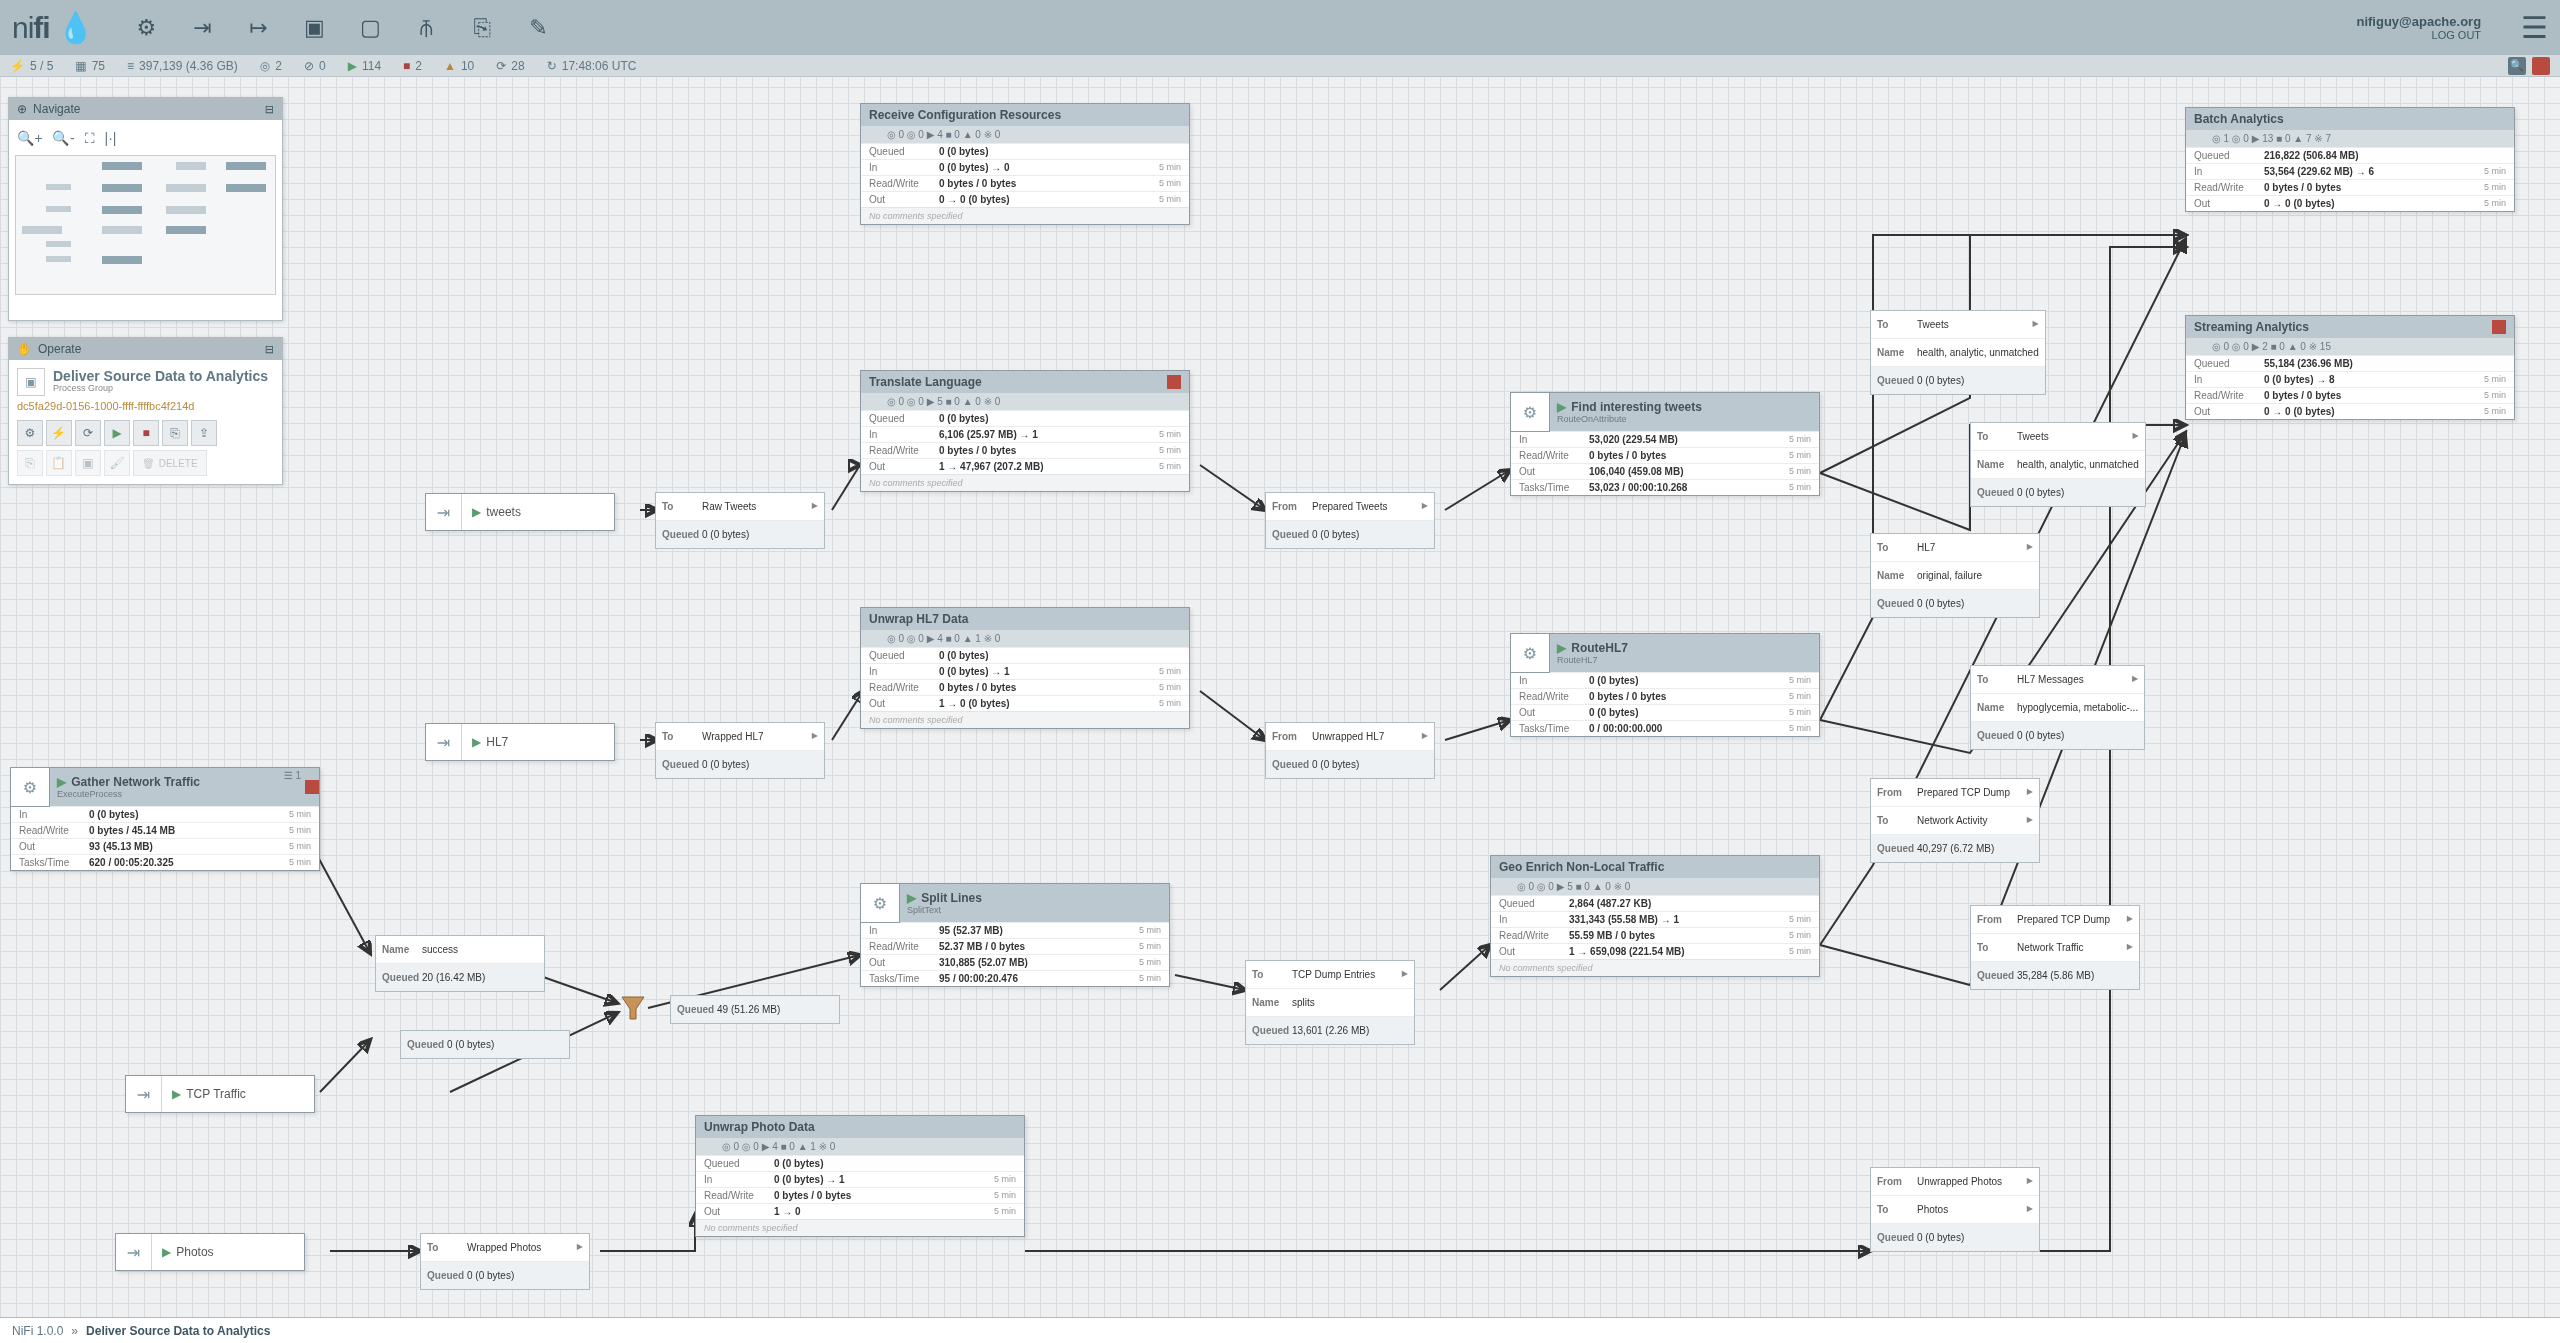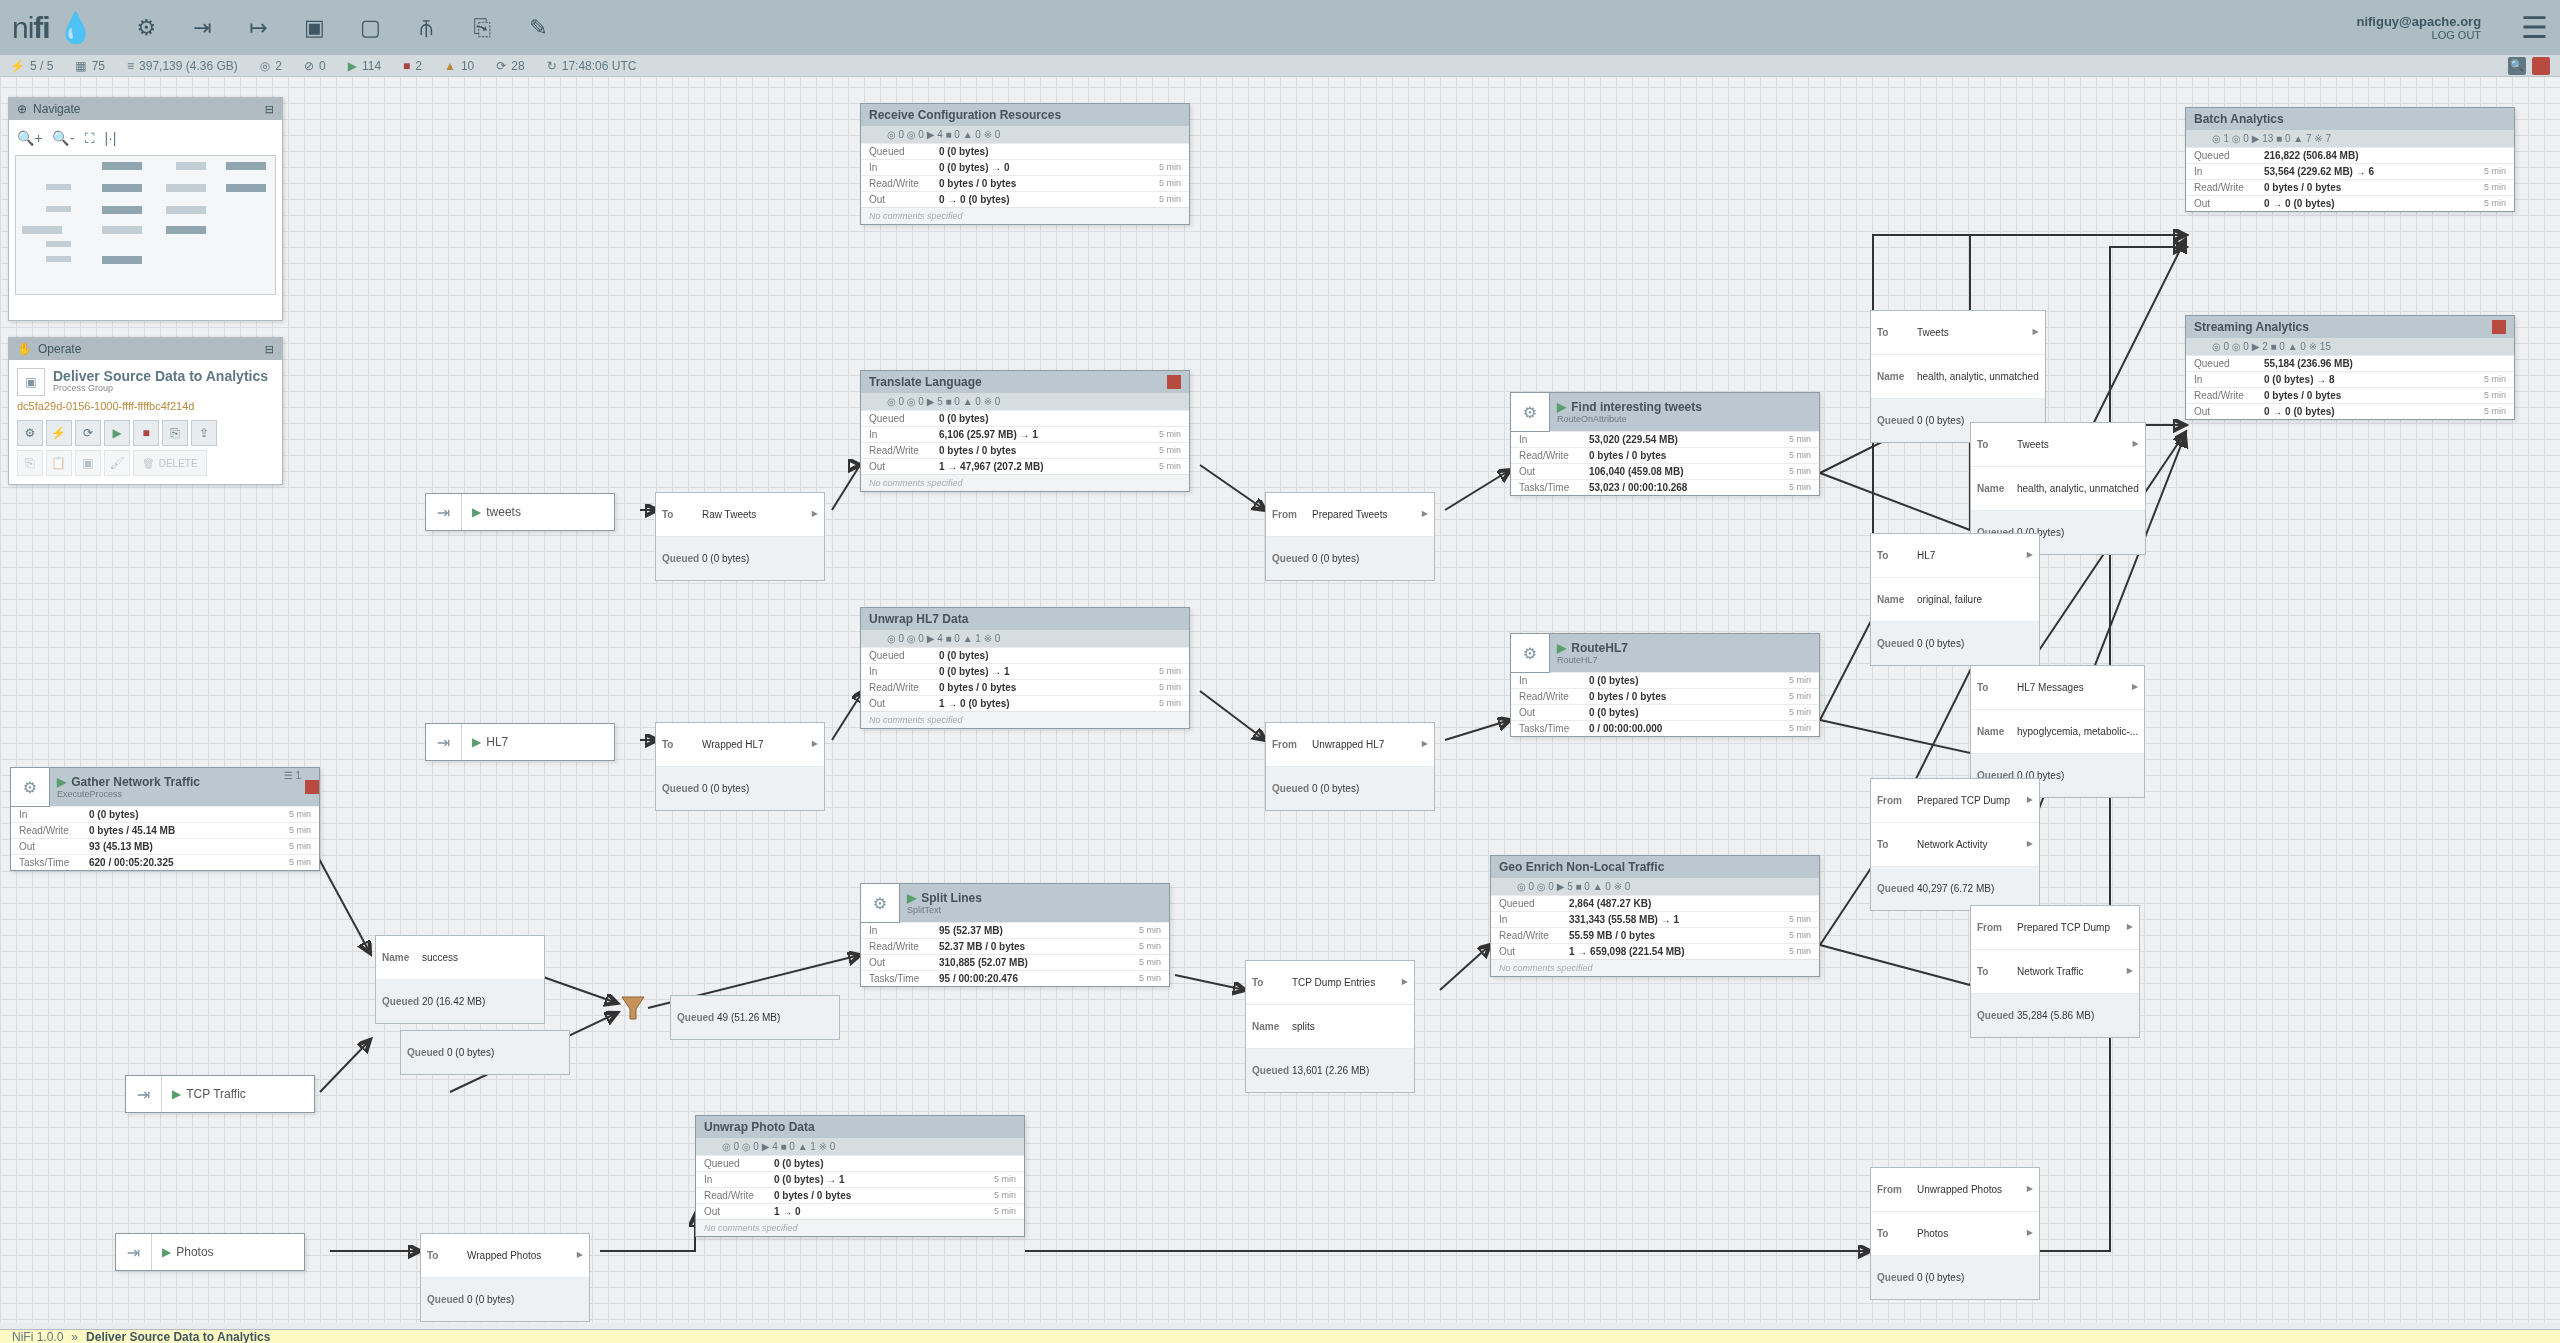--- a/index.html
+++ b/index.html
@@ -53,30 +53,30 @@
 .pg-row .t{color:#999;font-size:9px}
 .pg-footer{background:#f1f3f5;padding:3px 8px;font-size:9px;color:#aaa;font-style:italic;border-top:1px solid #e0e4e7}
 .processor{width:310px}
 .proc-hdr{display:flex;align-items:center;background:#bcc8cf;padding:0}
 .proc-ic{width:40px;height:40px;border:1px solid #8e9ba3;background:#fff;margin:-1px;display:flex;align-items:center;justify-content:center;color:#8097a3;font-size:16px}
 .proc-title{padding:4px 8px;flex:1}
 .proc-title .name{font-size:12px;font-weight:bold;color:#46525a;display:flex;align-items:center;gap:5px}
 .proc-title .type{font-size:9px;color:#6b7a84}
 .proc-corner{font-size:10px;color:#6b7a84;padding:0 4px;align-self:flex-start;margin-top:2px}
 .conn-label{position:absolute;background:#fff;border:1px solid #b0bbc2;font-size:10px;padding:0;z-index:4;min-width:170px}
-.conn-label .cr{display:flex;padding:16px 6px;border-bottom:1px solid #e8ecef}
+.conn-label .cr{display:flex;padding:8px 6px;border-bottom:1px solid #e8ecef}
 .conn-label .cr:last-child{border-bottom:none;background:#eef1f3}
 .conn-label .ck{width:40px;color:#777;font-weight:bold}
 .conn-label .cv{flex:1;color:#333}
 .conn-label .arrow{color:#888;font-size:8px}
 .funnel{position:absolute;width:30px;height:30px;z-index:5}
 .funnel svg{width:30px;height:30px}
 svg.wires{position:absolute;top:0;left:0;width:100%;height:100%;z-index:2;pointer-events:none}
 svg.wires path{stroke:#333;stroke-width:2;fill:none}
-.breadcrumb{position:absolute;bottom:0;left:0;right:0;height:14px;background:#fef9c3;border-top:1px solid #b0bbc2;display:flex;padding:0 12px;font-size:12px;color:#5f7884;gap:8px;z-index:20}
+.breadcrumb{position:absolute;bottom:0;left:0;right:0;height:26px;background:#ffffff;border-top:1px solid #b0bbc2;display:flex;align-items:center;padding:0 12px;font-size:12px;color:#5f7884;gap:8px;z-index:20}
 .breadcrumb b{font-weight:bold;color:#3e5762}
 .play-ic{color:#5a9e6f}
 .stop-ic{color:#a94442}
 </style>
 </head>
 <body>
 
 <div class="toolbar">
   <div class="logo">ni<b>fi</b> 💧</div>
   <div class="tb-icon">⚙</div>

